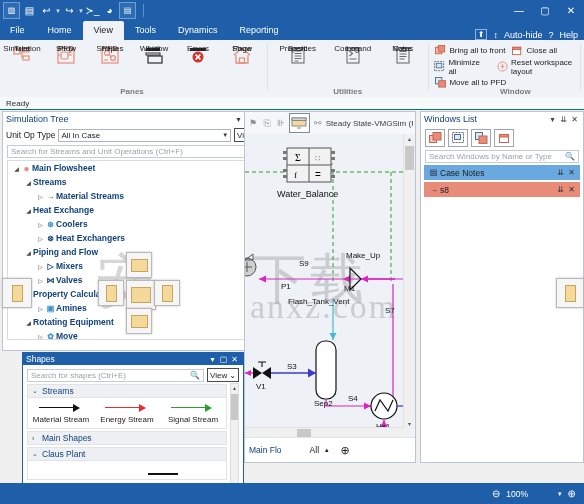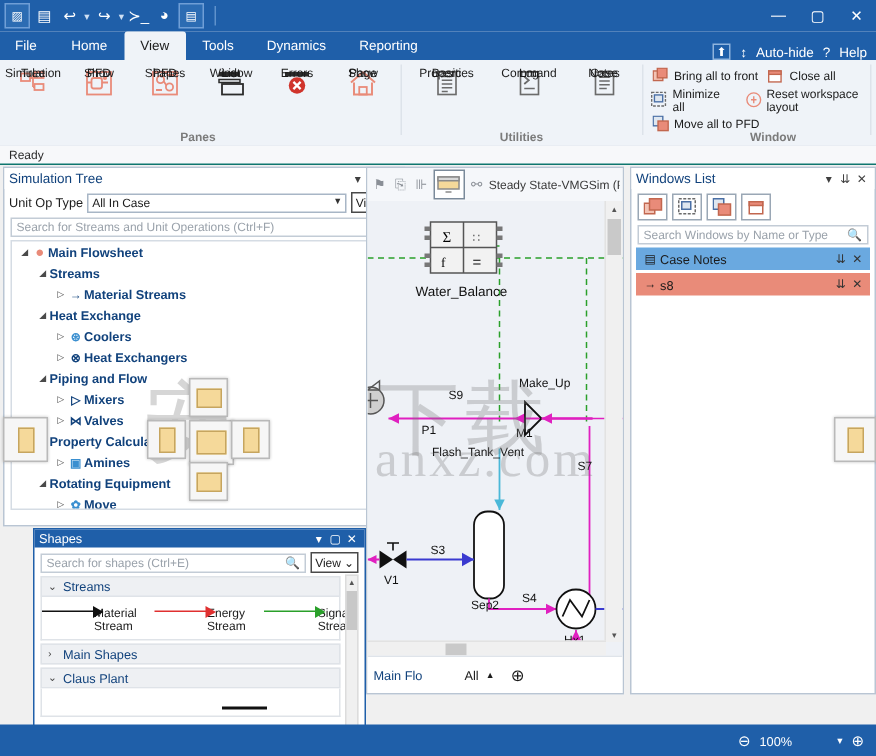--- a/index.html
+++ b/index.html
@@ -105,21 +105,21 @@
   .shapes-head{height:12px;background:#1f5fa9;color:#fff;display:flex;align-items:center;
     padding:0 3px;font-size:8.5px;}
   .shapes-head .ptitle{flex:1;}
   .shapes-head .pbtn{width:11px;text-align:center;font-size:8px;color:#fff;}
   .grpbar{height:14px;background:#eef0f3;border:1px solid #dfe3e8;margin:2px 4px 0 4px;
     display:flex;align-items:center;padding:0 4px;font-size:8.5px;color:#11427c;
     box-sizing:border-box;}
   .grpbar .ch{width:10px;font-size:7px;color:#4a4a4a;}
   .shapegrid{display:flex;margin:0 4px;border:1px solid #dfe3e8;border-top:none;
     background:#fff;padding:6px 0 4px 0;}
-  .shapecell{flex:1;display:flex;align-items:flex-start;gap:3px;}
+  .shapecell{flex:1;display:flex;flex-direction:column;align-items:center;gap:3px;}
   .shapecell .nm{font-size:8px;color:#1b1b1b;}
   .arrowline{width:44px;height:8px;position:relative;}
   .arrowline .ln{position:absolute;left:0;top:3px;width:36px;height:1.4px;}
   .arrowline .hd{position:absolute;left:34px;top:0px;width:0;height:0;
     border-top:4px solid transparent;border-bottom:4px solid transparent;}
   .scroll-v{position:absolute;right:4px;top:30px;width:9px;bottom:4px;background:#f0f0f0;
     border:1px solid #dcdcdc;box-sizing:border-box;}
   .scroll-v .thumb{position:absolute;left:0;top:10px;width:7px;height:26px;background:#c8c8c8;}
   .scroll-v .sarr{position:absolute;left:0;width:7px;text-align:center;font-size:6px;color:#555;}
 

